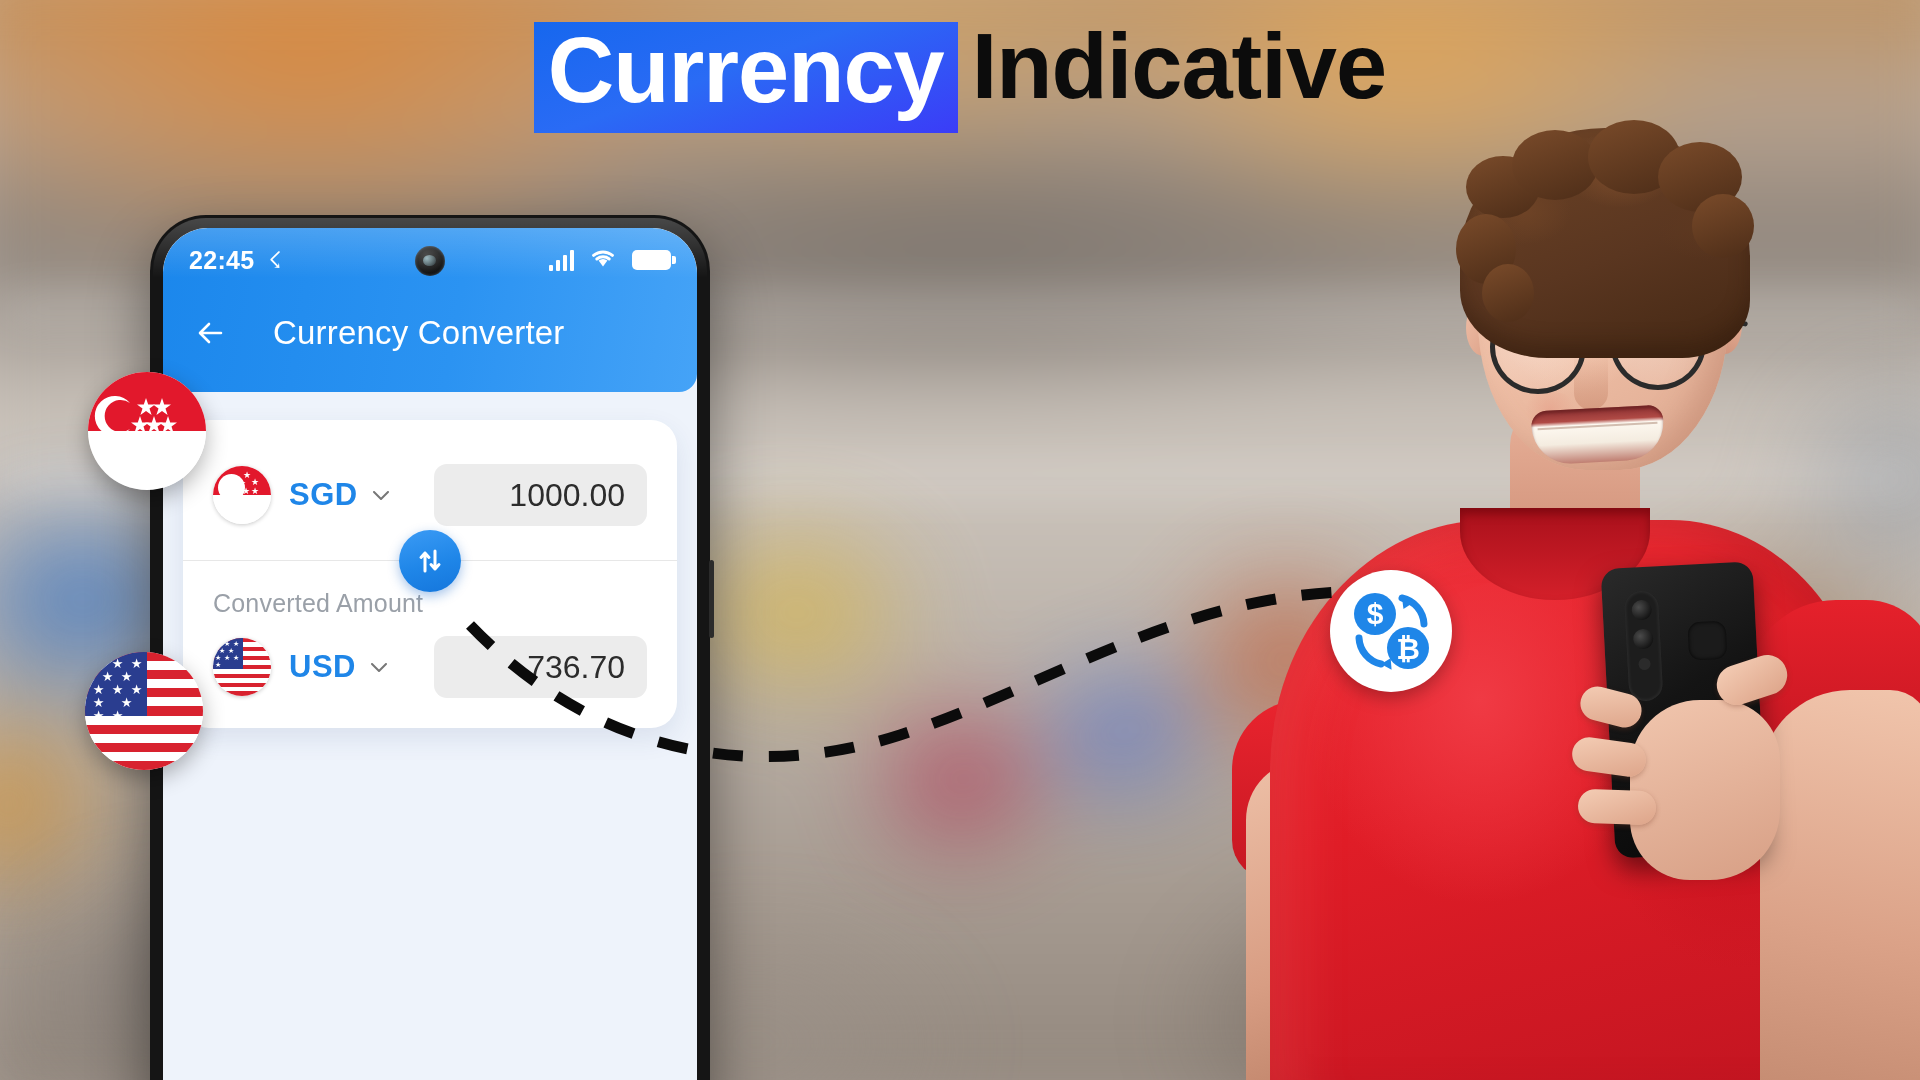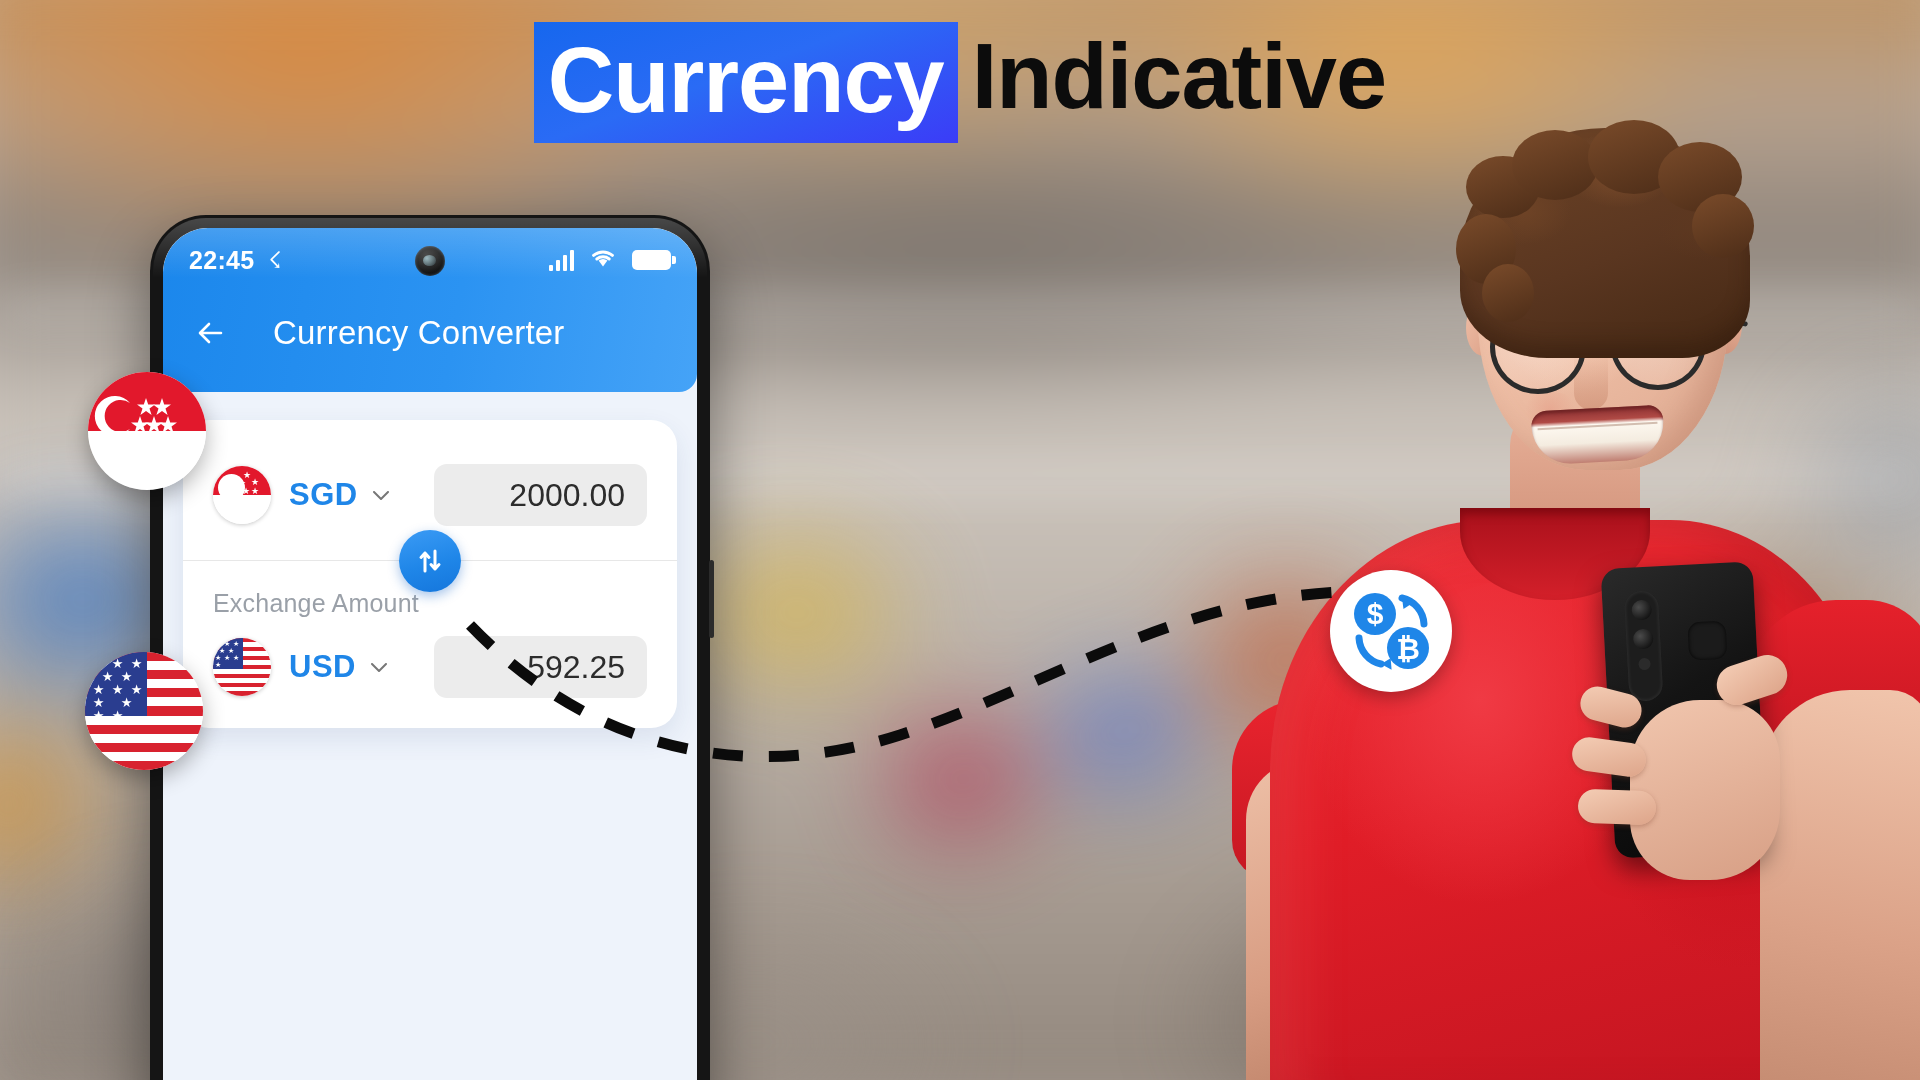--- a/index.html
+++ b/index.html
@@ -51,21 +51,21 @@
   
   #title {
     position:absolute; left:0; right:0; top:18px;
     text-align:center; white-space:nowrap;
     font-size:92px; font-weight:bold; letter-spacing:-1px;
     line-height:1.05; z-index:40;
   }
   #title .hl {
     color:#ffffff;
     background:linear-gradient(160deg,#1667ee 0%,#2a6bf5 45%,#3b3cf7 100%);
-    padding:10px 14px 14px 14px;
+    padding:0 14px 14px 14px;
     display:inline-block;
     position:relative; top:4px;
   }
   #title .pl { color:#0c0c0c; padding-left:14px; }
 
   
   #phone {
     position:absolute; left:150px; top:215px;
     width:560px; height:940px;
     background:#151515;
@@ -492,34 +492,34 @@
             <span class="star" style="left:38px; top:21px; font-size:9px;">★</span>
           </span>
         </span>
         <span class="code">SGD</span>
         <span class="chev">
           <svg width="22" height="22" viewBox="0 0 22 22">
             <path d="M4 8 L11 15 L18 8" fill="none" stroke="#4a4a4a" stroke-width="2" stroke-linecap="round" stroke-linejoin="round"></path>
           </svg>
         </span>
         <span class="valbox">
-          <span>2000.00</span>
+          <span>1000.00</span>
         </span>
       </div>
 
       <div class="divider">
         <span id="swapbtn">
           <svg width="34" height="34" viewBox="0 0 34 34">
             <path d="M12 27 V9 M12 9 L8 13.5 M12 9 L16 13.5" fill="none" stroke="#fff" stroke-width="3" stroke-linecap="round" stroke-linejoin="round"></path>
             <path d="M22 7 V25 M22 25 L18 20.5 M22 25 L26 20.5" fill="none" stroke="#fff" stroke-width="3" stroke-linecap="round" stroke-linejoin="round"></path>
           </svg>
         </span>
       </div>
 
-      <div class="fieldlabel">Exchange Amount</div>
+      <div class="fieldlabel">Converted Amount</div>
 
       <div class="row">
         <span class="flagsm">
           <span class="us">
             <span class="stripes">
               <i style="height:7.7%"></i>
                 <i class="w" style="height:7.7%"></i>
               <i style="height:7.7%"></i>
                 <i class="w" style="height:7.7%"></i>
               <i style="height:7.7%"></i>
@@ -545,21 +545,21 @@
             </span>
           </span>
         </span>
         <span class="code">USD</span>
         <span class="chev">
           <svg width="22" height="22" viewBox="0 0 22 22">
             <path d="M4 8 L11 15 L18 8" fill="none" stroke="#4a4a4a" stroke-width="2" stroke-linecap="round" stroke-linejoin="round"></path>
           </svg>
         </span>
         <span class="valbox">
-          <span>592.25</span>
+          <span>736.70</span>
         </span>
       </div>
 
     </div>
 
     <div id="rate">
     </div>
 
   </div>
 </div>

